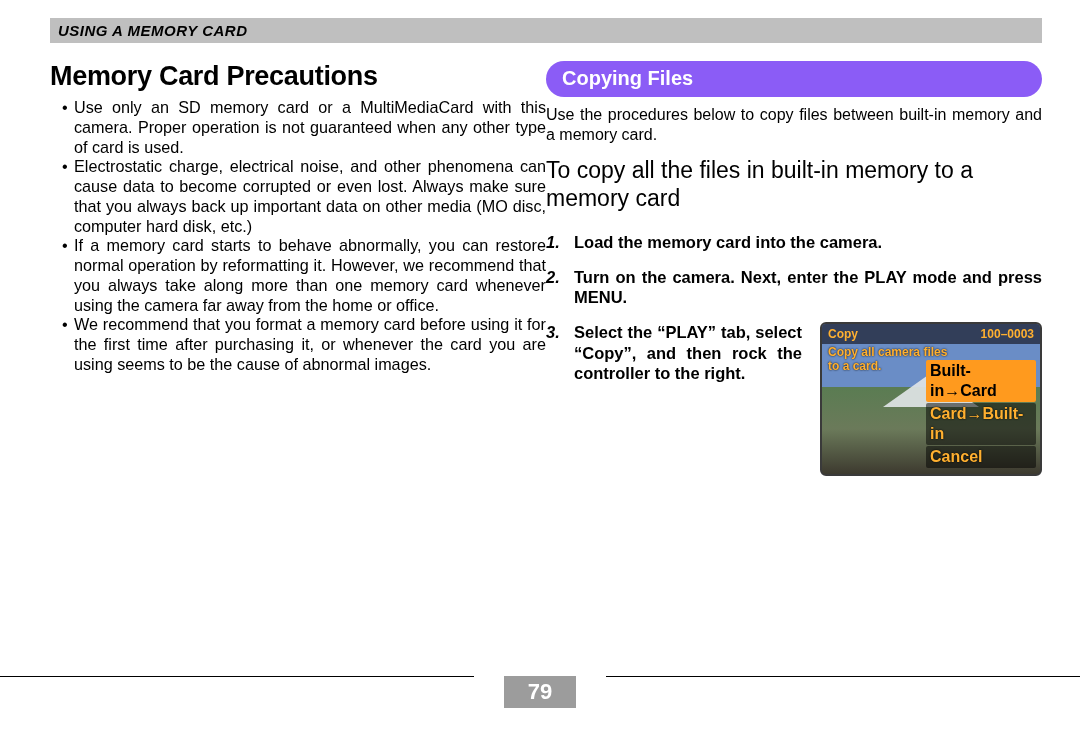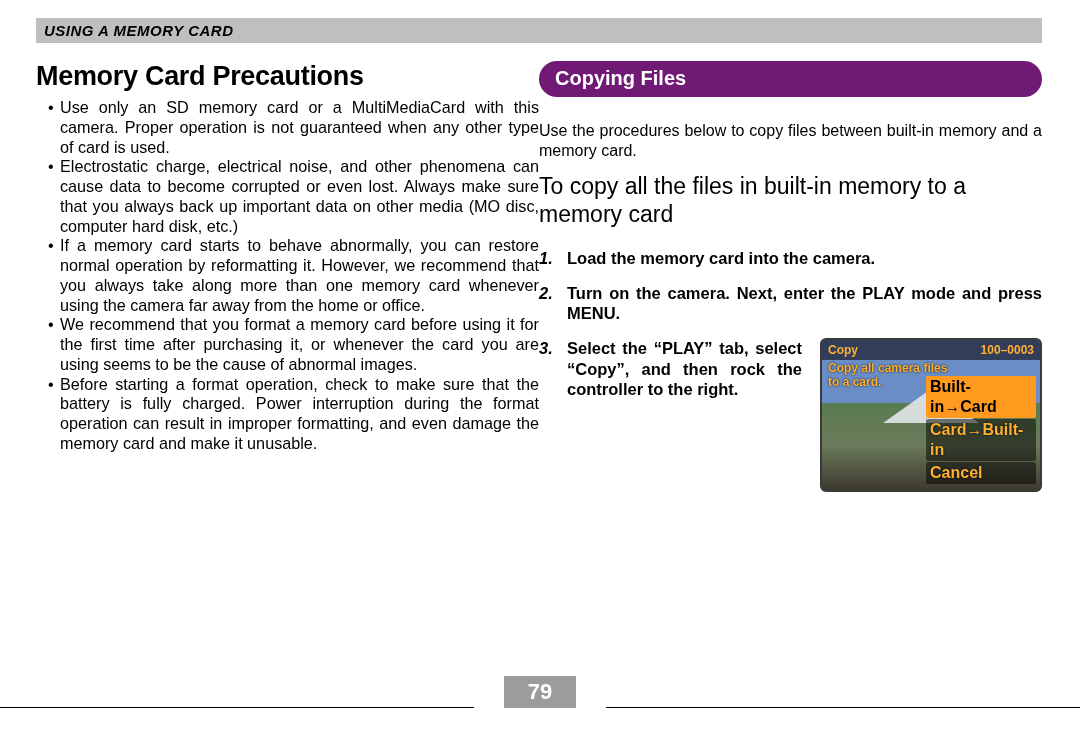--- a/index.html
+++ b/index.html
@@ -1,61 +1,60 @@
 <!DOCTYPE html>
 <html><head>
 <meta charset="utf-8">
 <style>
   html,body{margin:0;padding:0;width:1080px;height:730px;font-family:Arial,Helvetica,sans-serif;background:#fff;color:#000;}
-  .page{box-sizing:border-box;width:1080px;height:730px;padding:18px 38px 0 36px;position:relative;}
+  .page{box-sizing:border-box;width:1080px;height:730px;padding:18px 38px 0 50px;position:relative;}
   .header-bar{background:#bfbfbf;padding:4px 8px;font-size:15px;font-weight:bold;font-style:italic;letter-spacing:0.5px;}
   .cols{display:flex;margin-top:18px;}
   .col{flex:1 1 0;min-width:0;}
   .h1{font-size:27px;font-weight:bold;margin:0 0 6px 0;letter-spacing:-0.3px;}
   .bullets{font-size:16.2px;line-height:1.22;padding-left:12px;}
   .bullets .item{position:relative;padding-left:12px;text-align:justify;text-justify:inter-character;margin:0;}
   .bullets .item::before{content:"•";position:absolute;left:0;top:0;}
-  .pill{background:#701a75;color:#fff;font-size:20px;font-weight:bold;border-radius:18px;padding:6px 16px 7px 16px;margin-bottom:24px;}
+  .pill{background:#8b5cf6;color:#fff;font-size:20px;font-weight:bold;border-radius:18px;padding:6px 16px 7px 16px;margin-bottom:8px;}
   .intro{font-size:16px;line-height:1.22;text-align:justify;margin-bottom:12px;}
   .h2{font-size:23px;font-weight:normal;line-height:1.22;margin:0 0 20px 0;}
   .steps{font-size:16.5px;font-weight:bold;line-height:1.25;}
   .step{display:flex;gap:10px;margin-bottom:14px;text-align:justify;}
   .step .num{font-style:italic;min-width:18px;}
   .step .txt{flex:1;}
   .step3-wrap{display:flex;gap:18px;align-items:flex-start;}
   .step3-text{flex:1;}
   .lcd{width:218px;height:150px;border:2px solid #3a3a3a;border-radius:6px;position:relative;overflow:hidden;font-family:Arial,sans-serif;background:linear-gradient(to bottom,#6a8dc6 0%,#6a8dc6 42%,#5a7c52 42%,#6b7a5a 70%,#3d3a2f 100%);}
   .lcd .topbar{position:absolute;top:0;left:0;right:0;height:20px;background:rgba(20,20,30,0.65);display:flex;justify-content:space-between;align-items:center;padding:0 6px;font-size:12px;}
   .lcd .topbar .tl{color:#ffb030;font-weight:bold;}
   .lcd .topbar .tr{color:#ffb030;}
   .lcd .subtitle{position:absolute;top:22px;left:6px;color:#ffb030;font-size:12px;line-height:1.15;text-shadow:0 0 2px #000;}
   .lcd .mountain{position:absolute;left:50%;top:44%;transform:translate(-50%,-50%);width:0;height:0;border-left:48px solid transparent;border-right:48px solid transparent;border-bottom:34px solid #dfe4e6;opacity:0.92;}
   .lcd .menu{position:absolute;right:4px;bottom:6px;width:110px;font-size:16px;}
   .lcd .menu .mi{color:#ffb030;background:rgba(0,0,0,0.5);padding:1px 4px;margin-top:1px;border-radius:2px;text-shadow:0 0 2px #000;}
   .lcd .menu .mi.sel{background:#ff9a1e;color:#000;text-shadow:none;font-weight:bold;}
-  .footer{position:absolute;left:0;right:0;bottom:22px;display:flex;align-items:flex-end;gap:30px;}
+  .footer{position:absolute;left:0;right:0;bottom:22px;display:flex;align-items:flex-start;gap:30px;}
   .footer .rule{flex:1;height:1px;background:#000;}
   .footer .pg{background:#9c9c9c;color:#fff;font-size:22px;font-weight:bold;padding:3px 24px;}
 </style>
 </head>
 <body>
 
 <div class="page">
   <div class="header-bar">USING A MEMORY CARD</div>
 
   <div class="cols">
 
     <div class="col">
       <div class="h1">Memory Card Precautions</div>
       <div class="bullets">
         <p class="item">Use only an SD memory card or a MultiMediaCard with this camera. Proper operation is not guaranteed when any other type of card is used.</p>
         <p class="item">Electrostatic charge, electrical noise, and other phenomena can cause data to become corrupted or even lost. Always make sure that you always back up important data on other media (MO disc, computer hard disk, etc.)</p>
         <p class="item">If a memory card starts to behave abnormally, you can restore normal operation by reformatting it. However, we recommend that you always take along more than one memory card whenever using the camera far away from the home or office.</p>
         <p class="item">We recommend that you format a memory card before using it for the first time after purchasing it, or whenever the card you are using seems to be the cause of abnormal images.</p>
-        <p class="item">Before starting a format operation, check to make sure that the battery is fully charged. Power interruption during the format operation can result in improper formatting, and even damage the memory card and make it unusable.</p>
       </div>
     </div>
 
     <div class="col">
       <div class="pill">Copying Files</div>
       <div class="intro">Use the procedures below to copy files between built-in memory and a memory card.</div>
       <div class="h2">To copy all the files in built-in memory to a memory card</div>
 
       <div class="steps">
         <div class="step">

